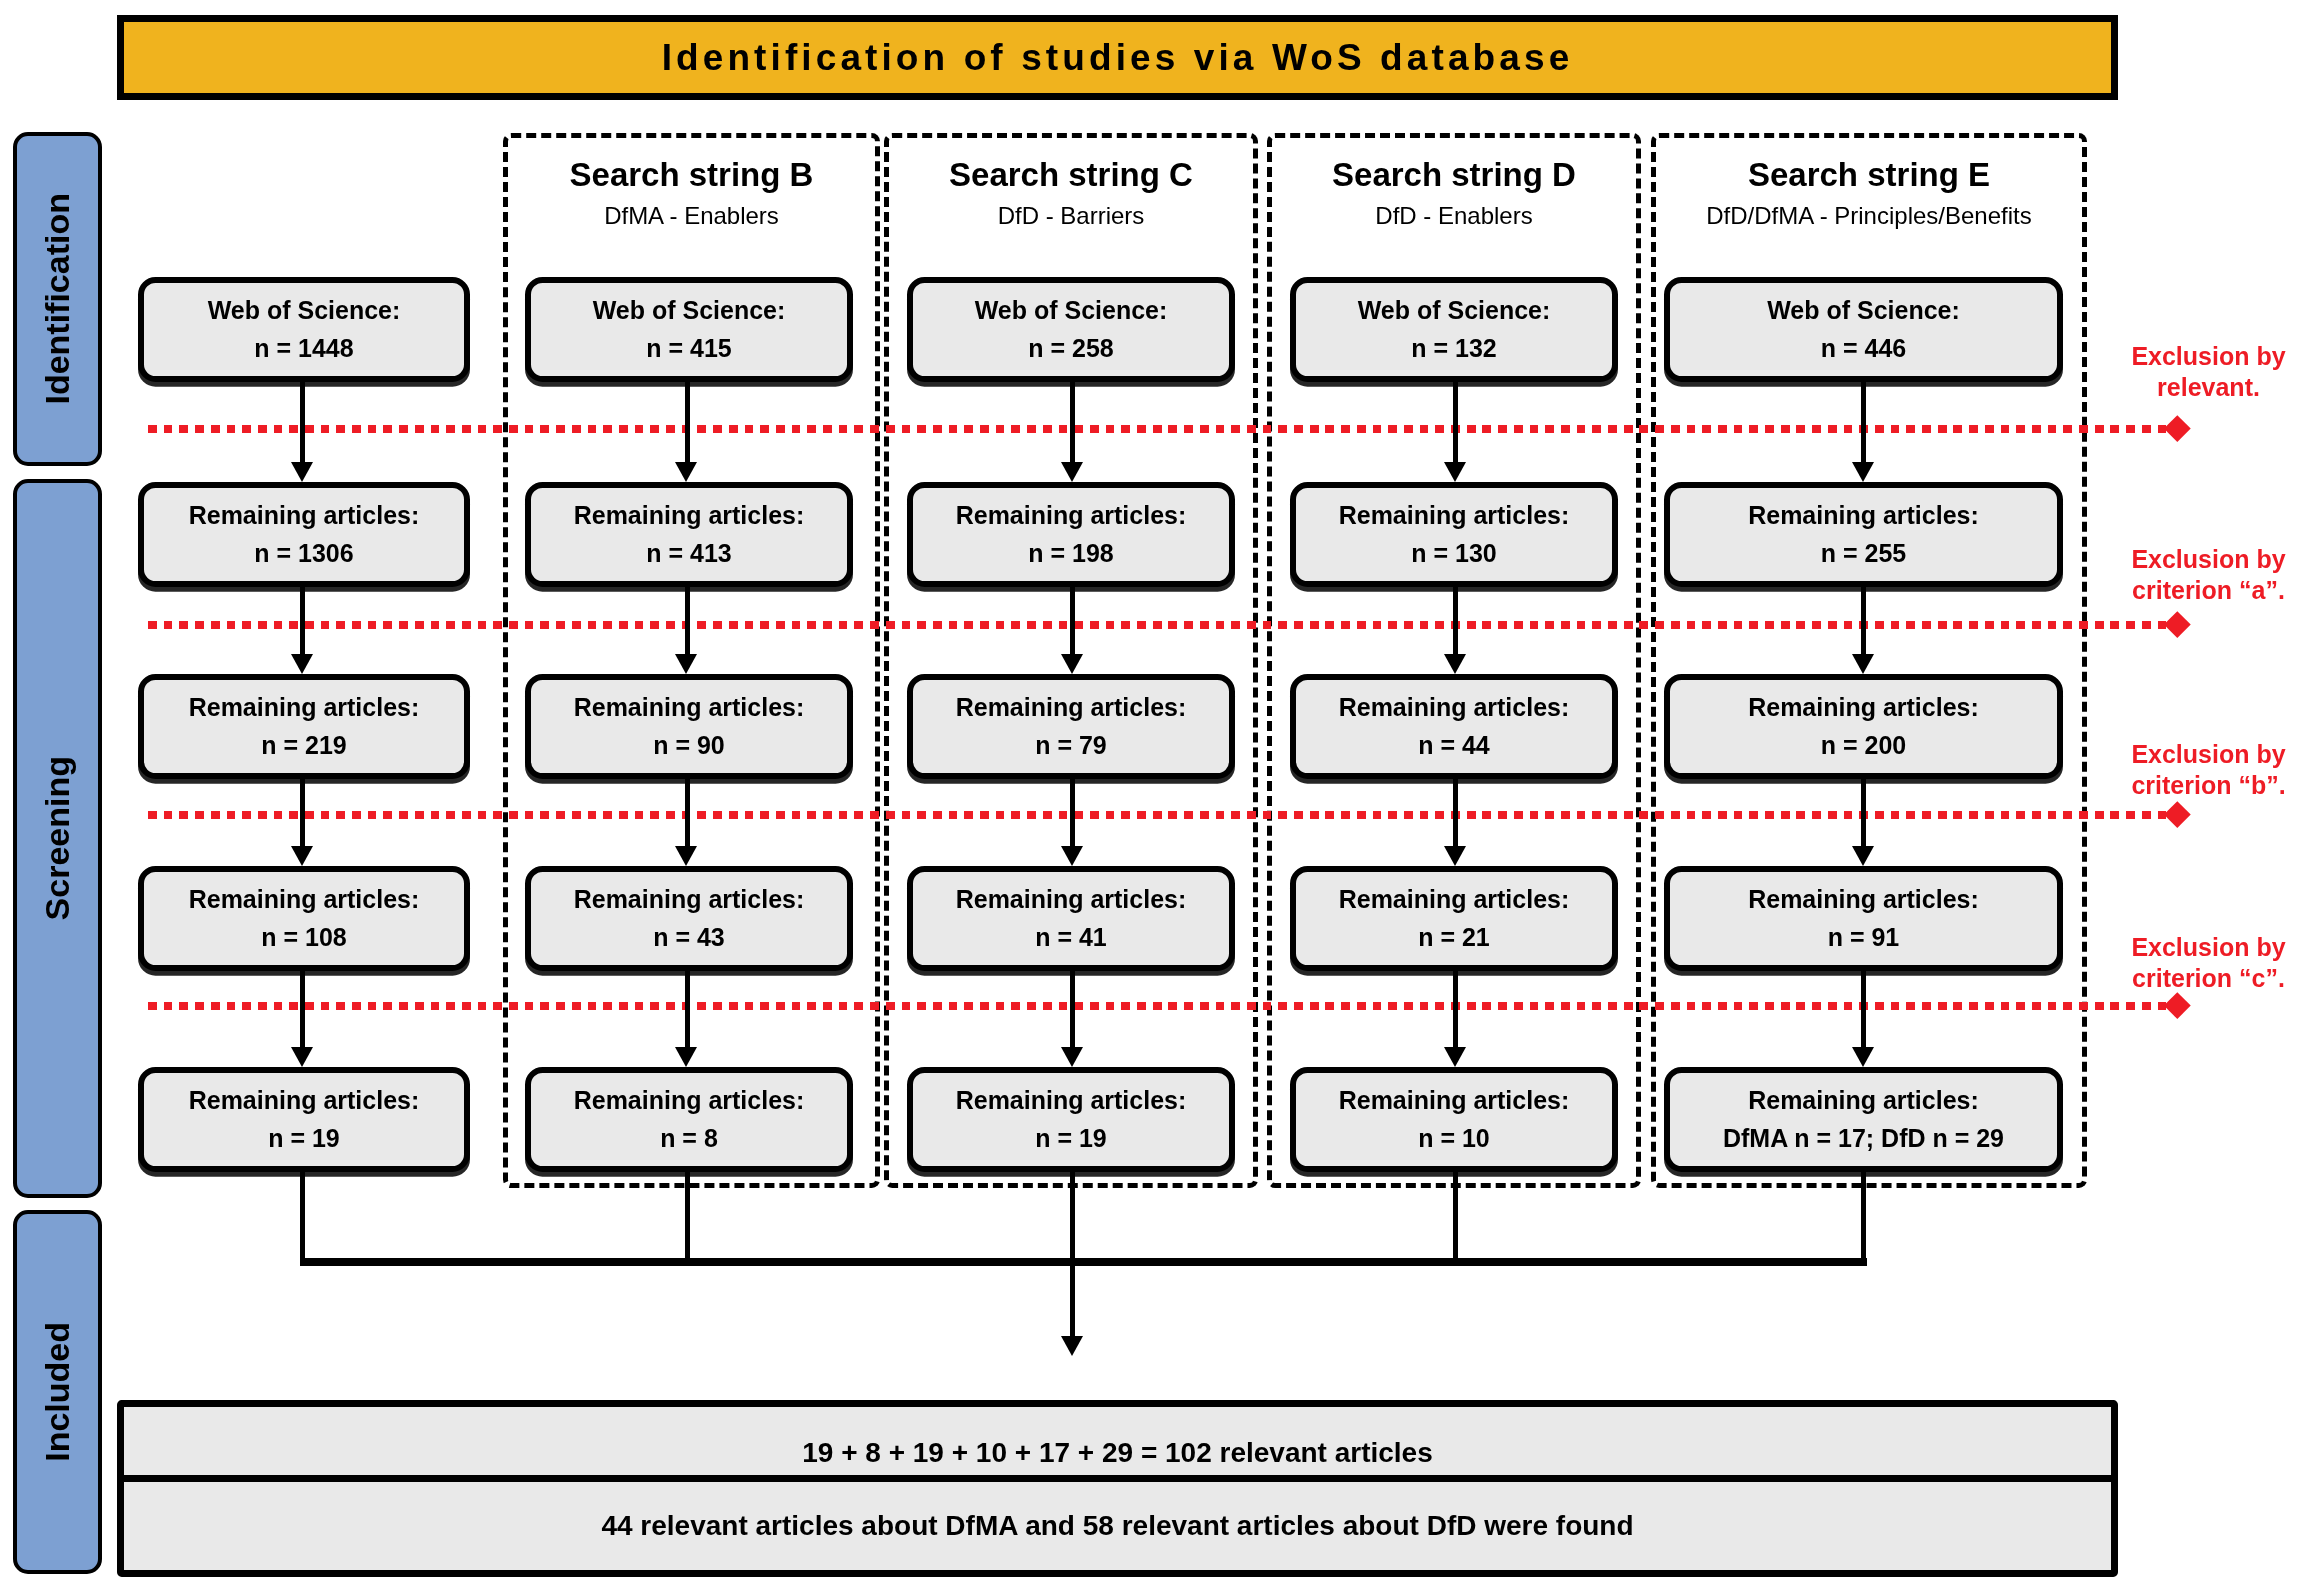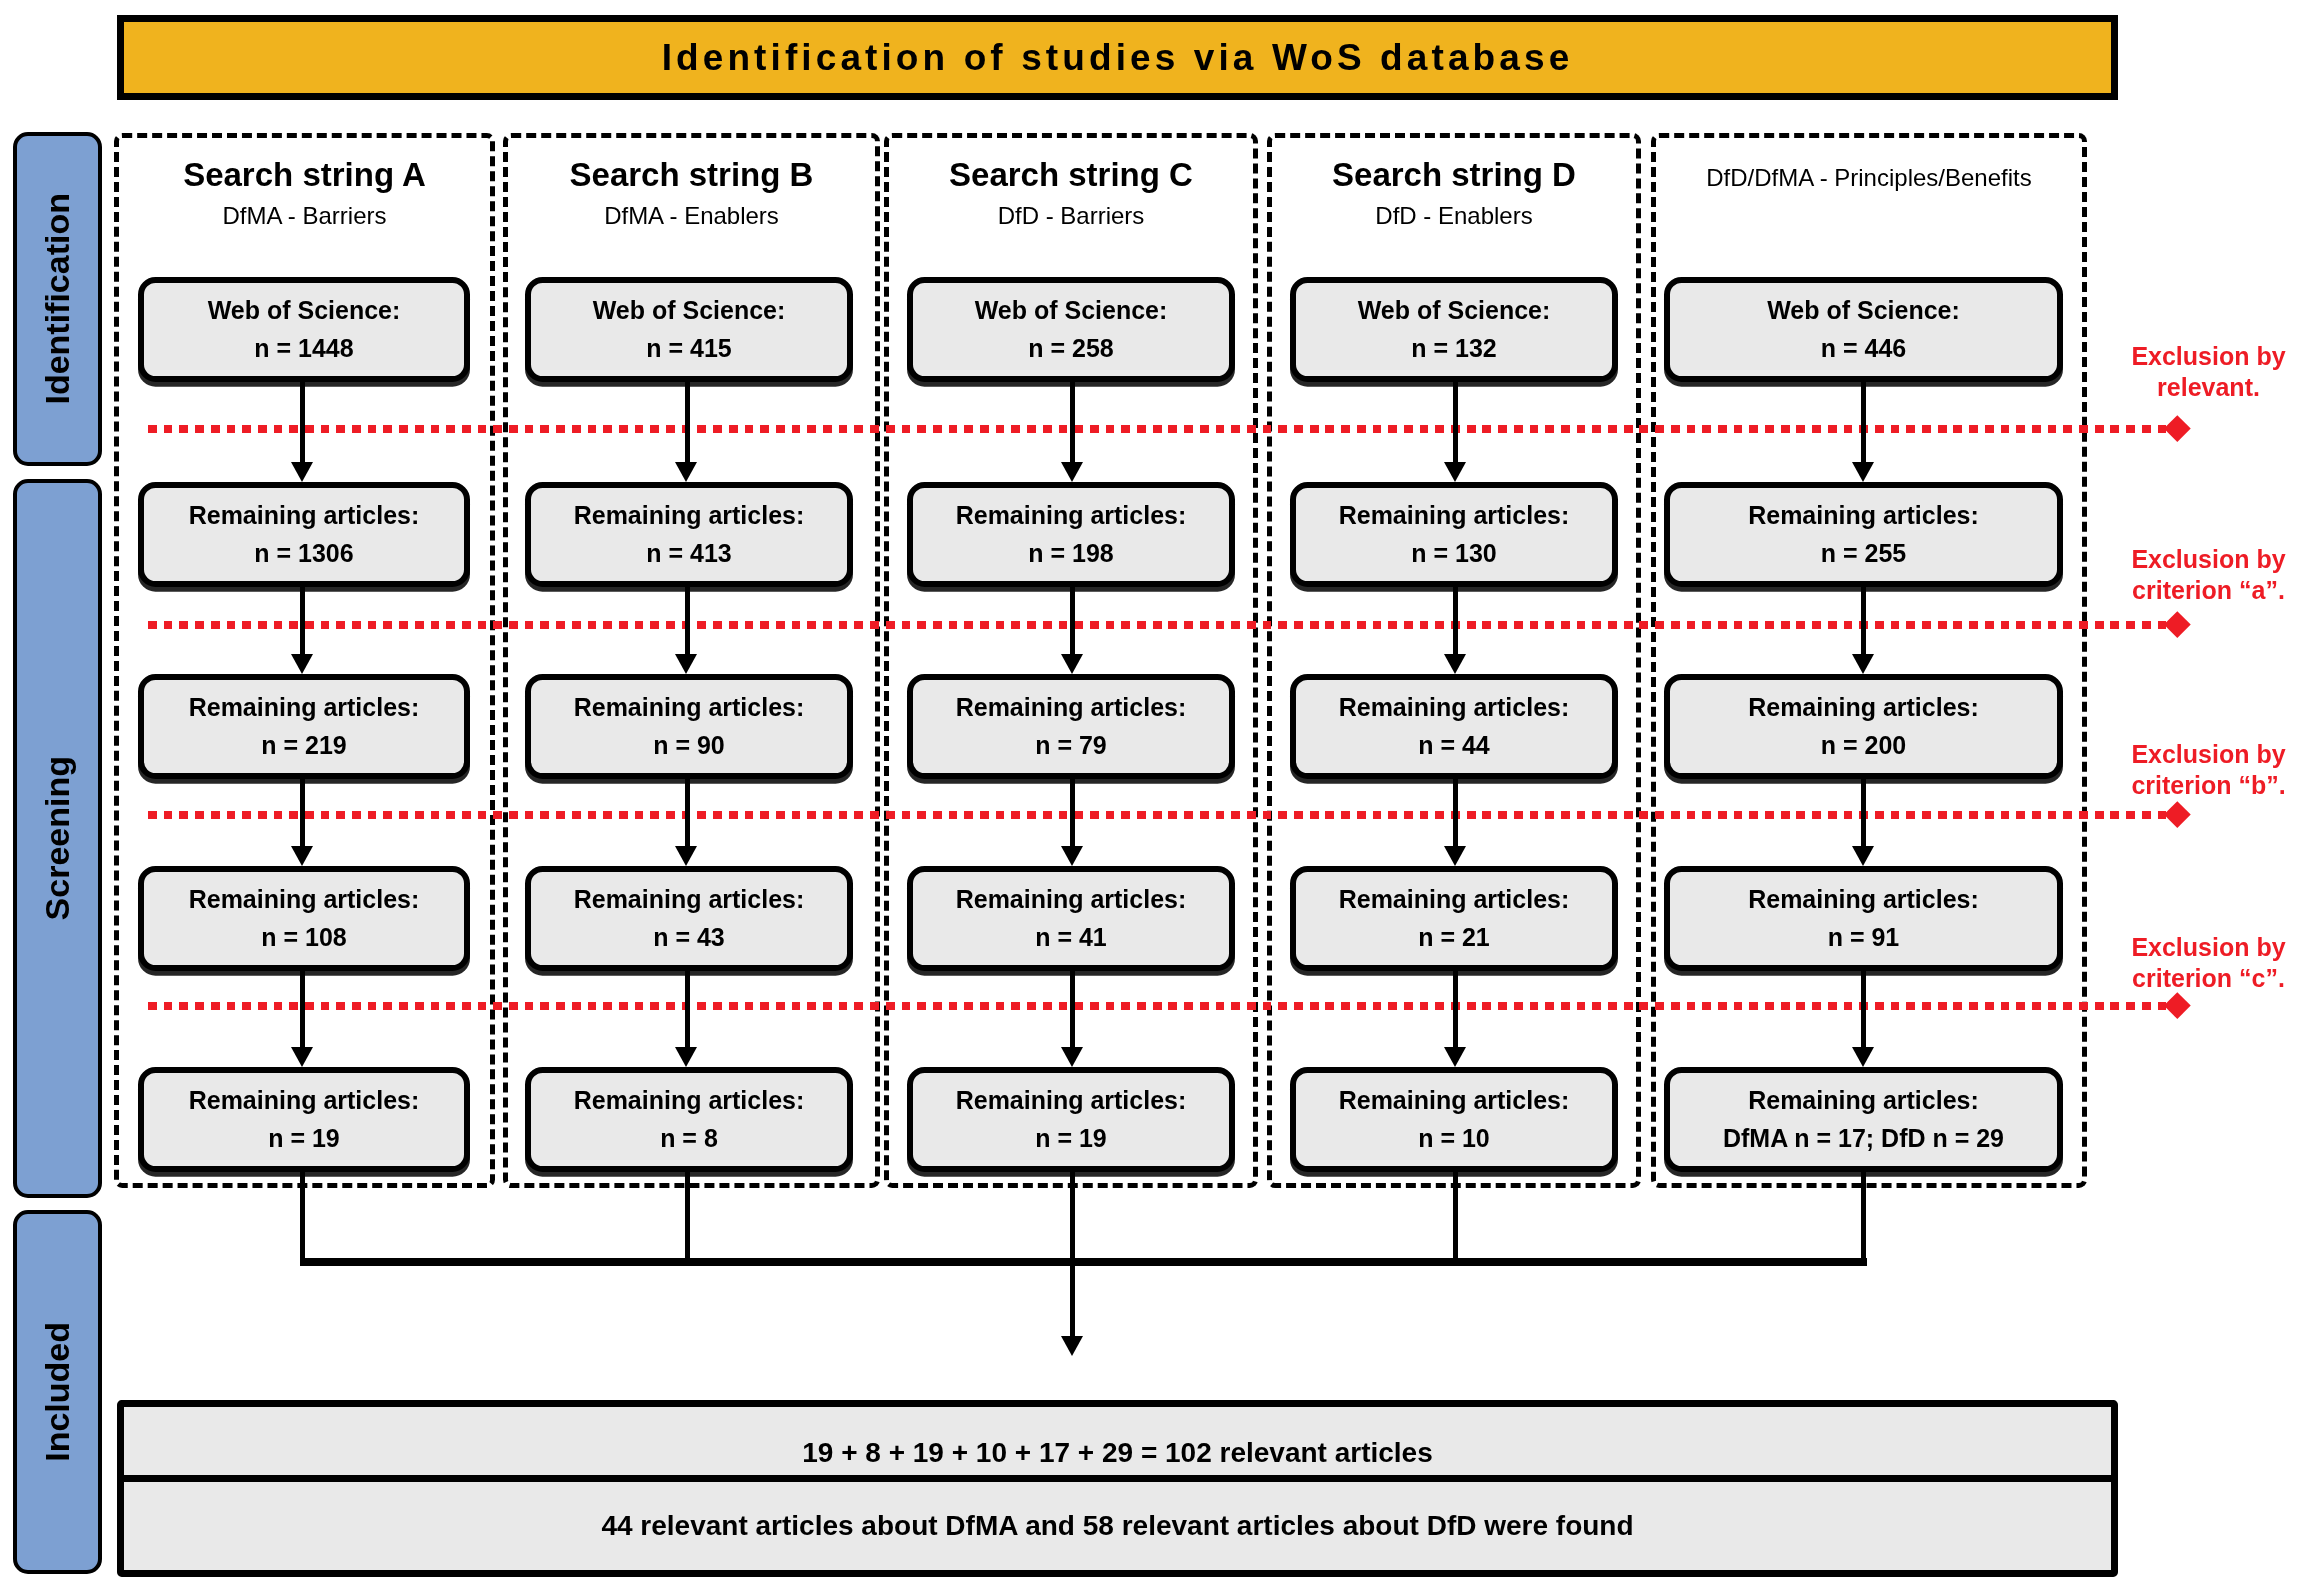--- a/index.html
+++ b/index.html
@@ -73,37 +73,34 @@
   <div class="stage" style="top:132px;height:334px;">
     <span>Identification</span>
   </div>
   <div class="stage" style="top:479px;height:719px;">
     <span>Screening</span>
   </div>
   <div class="stage" style="top:1210px;height:364px;">
     <span>Included</span>
   </div>
 
-  <div class="col" style="left:114px;width:381px;">
-    <div class="col-header">Search string A</div>
-    <div class="col-sub">DfMA - Barriers</div>
-  </div>
   <div class="col" style="left:884px;width:374px;">
     <div class="col-header">Search string C</div>
     <div class="col-sub">DfD - Barriers</div>
   </div>
   <div class="col" style="left:503px;width:377px;">
     <div class="col-header">Search string B</div>
     <div class="col-sub">DfMA - Enablers</div>
   </div>
   <div class="col" style="left:1267px;width:374px;">
     <div class="col-header">Search string D</div>
     <div class="col-sub">DfD - Enablers</div>
   </div>
   <div class="col" style="left:1651px;width:436px;">
+    <div class="col-header">Search string E</div>
     <div class="col-sub">DfD/DfMA - Principles/Benefits</div>
   </div>
 
   <div class="redline" style="top:425px;"></div>
   <div class="diamond" style="left:2168px;top:419px;"></div>
   <div class="redline" style="top:621px;"></div>
   <div class="diamond" style="left:2168px;top:615px;"></div>
   <div class="redline" style="top:811px;"></div>
   <div class="diamond" style="left:2168px;top:805px;"></div>
   <div class="redline" style="top:1002px;"></div>

